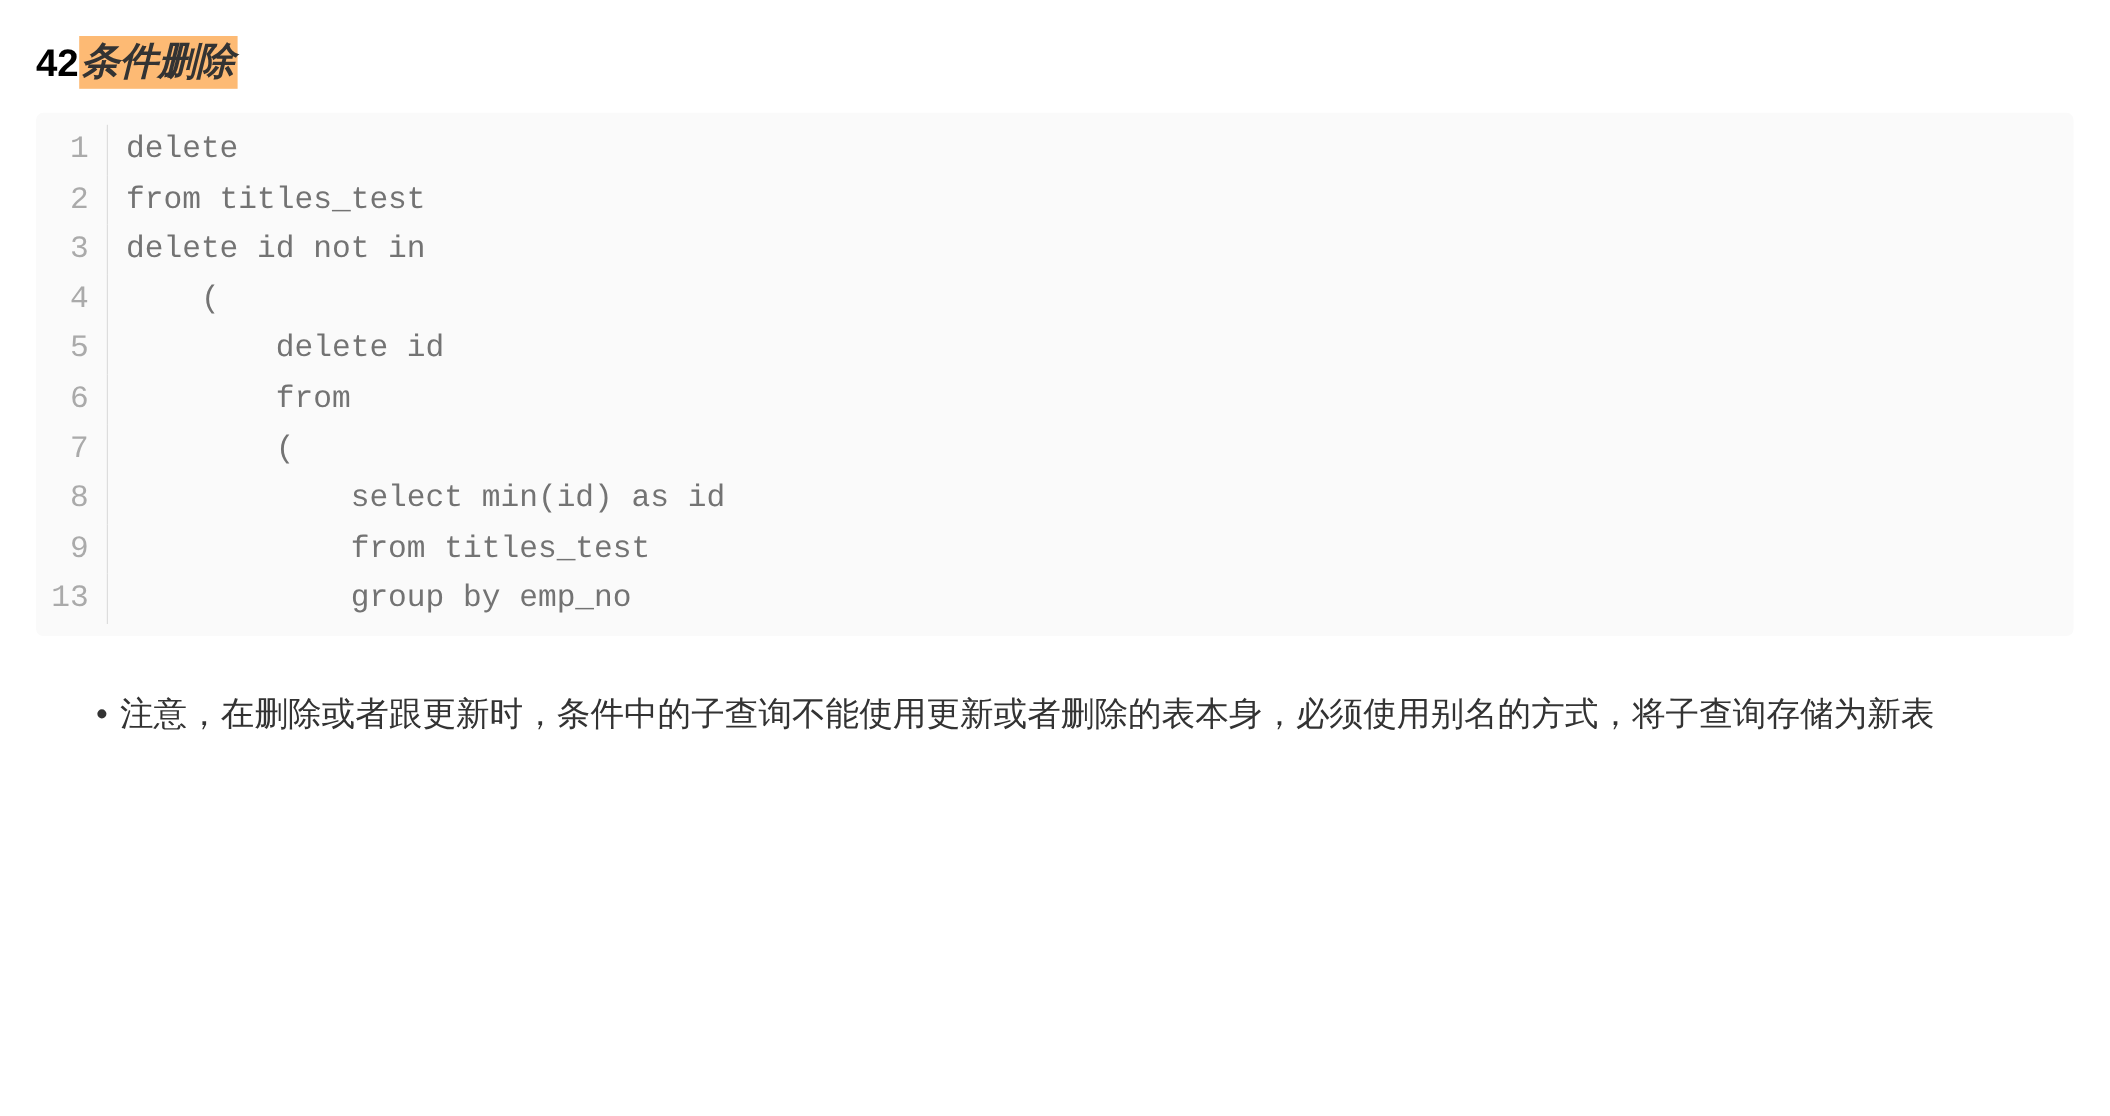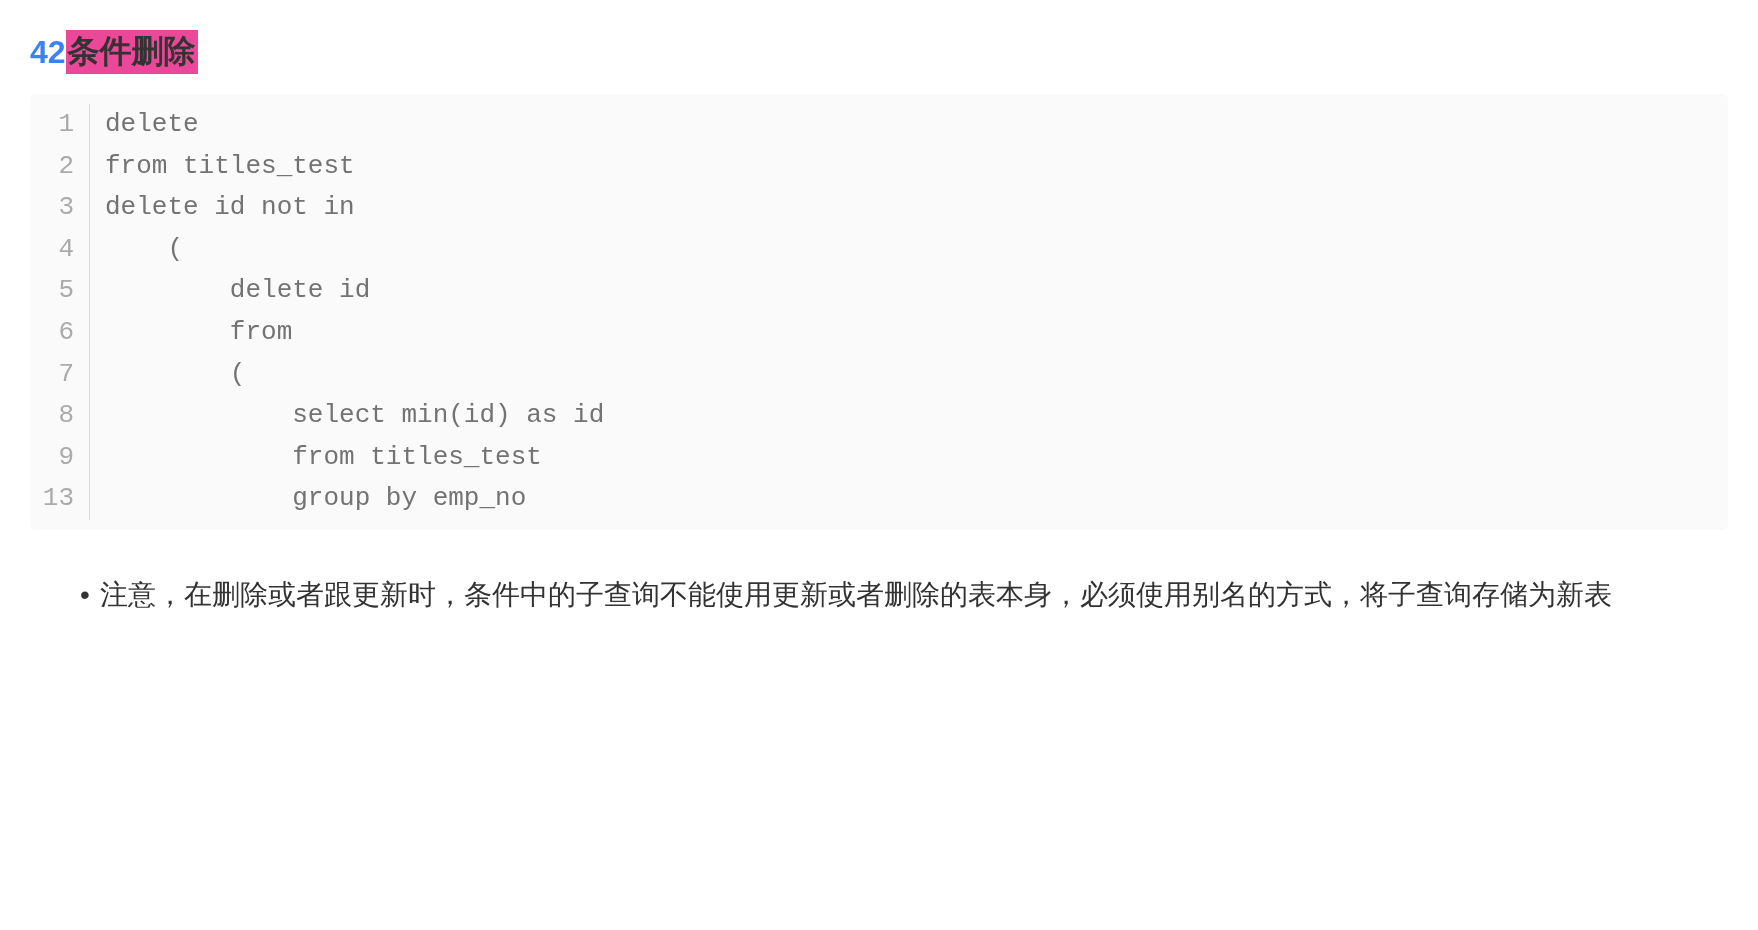--- a/index.html
+++ b/index.html
@@ -15,25 +15,26 @@
       color: #333;
     }
     .heading {
       font-size: 32px;
       font-weight: 700;
       margin-bottom: 20px;
       display: flex;
       align-items: center;
     }
     .heading .num {
-      color: #3b82f6;
+      color: #000000;
     }
     .heading .highlight {
-      background-color: #ec4899;
+      background-color: #fdba74;
       padding: 0 2px;
+      font-style: italic;
     }
     .code-block {
       background: #fafafa;
       border-radius: 6px;
       padding: 10px 0;
       margin-bottom: 40px;
       font-family: "SF Mono", Monaco, Consolas, "Liberation Mono", "Courier New", monospace;
       font-size: 26px;
       line-height: 1.6;
     }

